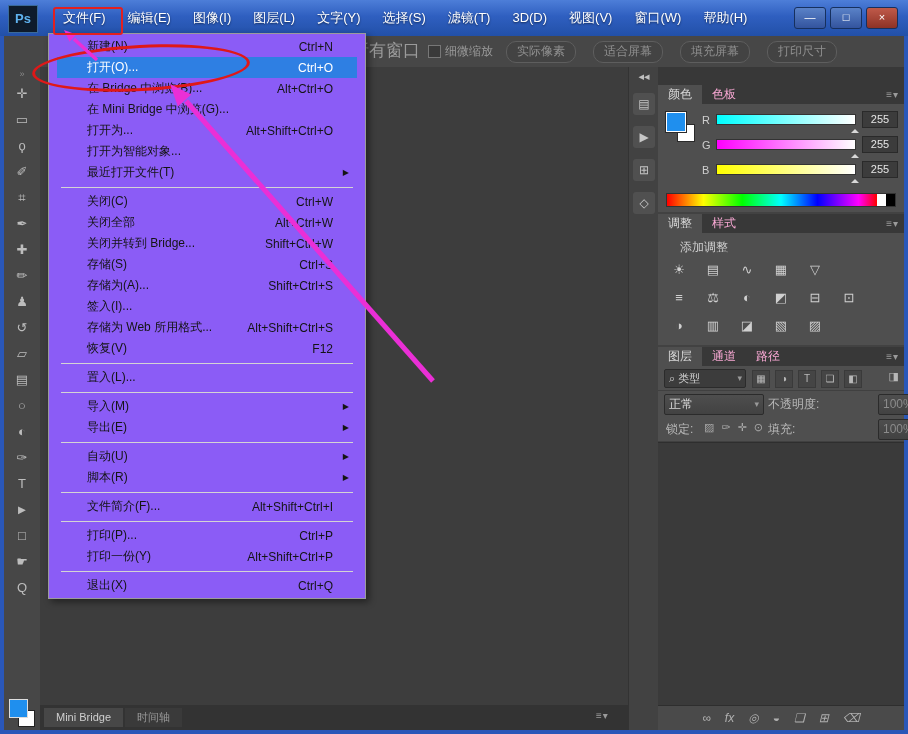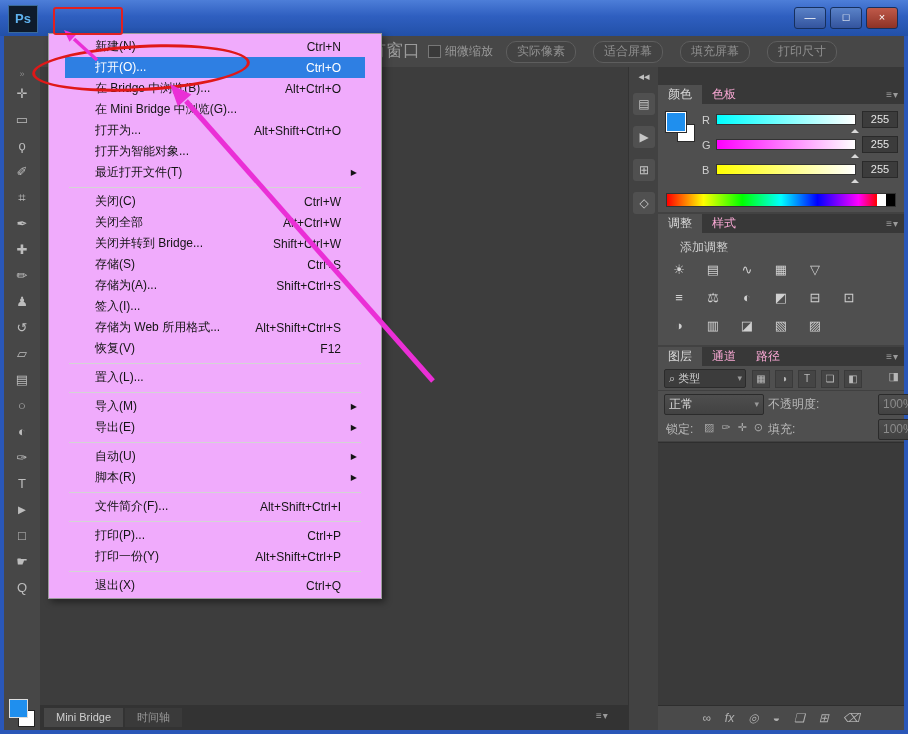--- a/index.html
+++ b/index.html
@@ -127,22 +127,22 @@
   #lock-icons{position:absolute;left:46px;top:4px;display:flex;gap:7px;}
   .lock-ic{color:#a8a8a8;font-size:11px;}
   #lbl-fill{position:absolute;left:110px;top:0;line-height:24px;font-size:12px;color:#b8b8b8;}
   #dd-fill{left:176px;top:2px;width:56px;}
   #lp-list{flex:1;background:#3a3a3a;border-top:1px solid #2e2e2e;}
   #lp-bottom{height:24px;background:#4a4a4a;border-top:1px solid #2e2e2e;
     display:flex;justify-content:center;align-items:center;gap:14px;}
   .lpb-ic{color:#b0b0b0;font-size:12px;font-style:italic;}
 
   
-  #file-menu{position:absolute;left:48px;top:33px;width:300px;background:#f0abfc;
-    border:1px solid #9b9b9b;box-shadow:3px 3px 7px rgba(0,0,0,.45);z-index:40;padding:2px 16px;}
+  #file-menu{position:absolute;left:48px;top:33px;width:300px;background:#8b5cf6;
+    border:1px solid #9b9b9b;box-shadow:3px 3px 7px rgba(0,0,0,.45);z-index:40;padding:2px 8px;}
   .menu-item{position:relative;height:21px;display:flex;align-items:center;
     padding:0 24px 0 30px;font-size:12px;color:#141414;}
   .mi-label{flex:1;white-space:nowrap;}
   .mi-shortcut{white-space:nowrap;}
   .mi-arrow{position:absolute;right:8px;font-size:8px;color:#141414;}
   .menu-item.highlighted{background:#2e7fe3;}
   .menu-item.highlighted .mi-label,.menu-item.highlighted .mi-shortcut,
   .menu-item.highlighted .mi-arrow{color:#fff;}
   .menu-item.separator{height:8px;padding:0;}
   .menu-item.separator::after{content:"";position:absolute;left:4px;right:4px;top:4px;
@@ -155,20 +155,44 @@
     border:3px solid #e01818;border-radius:50%;transform:rotate(-3deg);z-index:60;}
   #annot-svg{position:absolute;left:0;top:0;z-index:70;pointer-events:none;}
 </style>
 </head>
 <body>
 
 <div id="app">
 
   <div id="titlebar">
     <div id="ps-logo">Ps</div>
+    <div id="menubar">
+
+        <div class="mb-item">文件(F)</div>
+
+        <div class="mb-item">编辑(E)</div>
+
+        <div class="mb-item">图像(I)</div>
+
+        <div class="mb-item">图层(L)</div>
+
+        <div class="mb-item">文字(Y)</div>
+
+        <div class="mb-item">选择(S)</div>
+
+        <div class="mb-item">滤镜(T)</div>
+
+        <div class="mb-item">3D(D)</div>
+
+        <div class="mb-item">视图(V)</div>
+
+        <div class="mb-item">窗口(W)</div>
+
+        <div class="mb-item">帮助(H)</div>
+      </div>
     <div id="win-controls">
 
         <div class="winbtn minimize">—</div>
 
         <div class="winbtn maximize">□</div>
 
         <div class="winbtn close">×</div>
       </div>
   </div>
 

